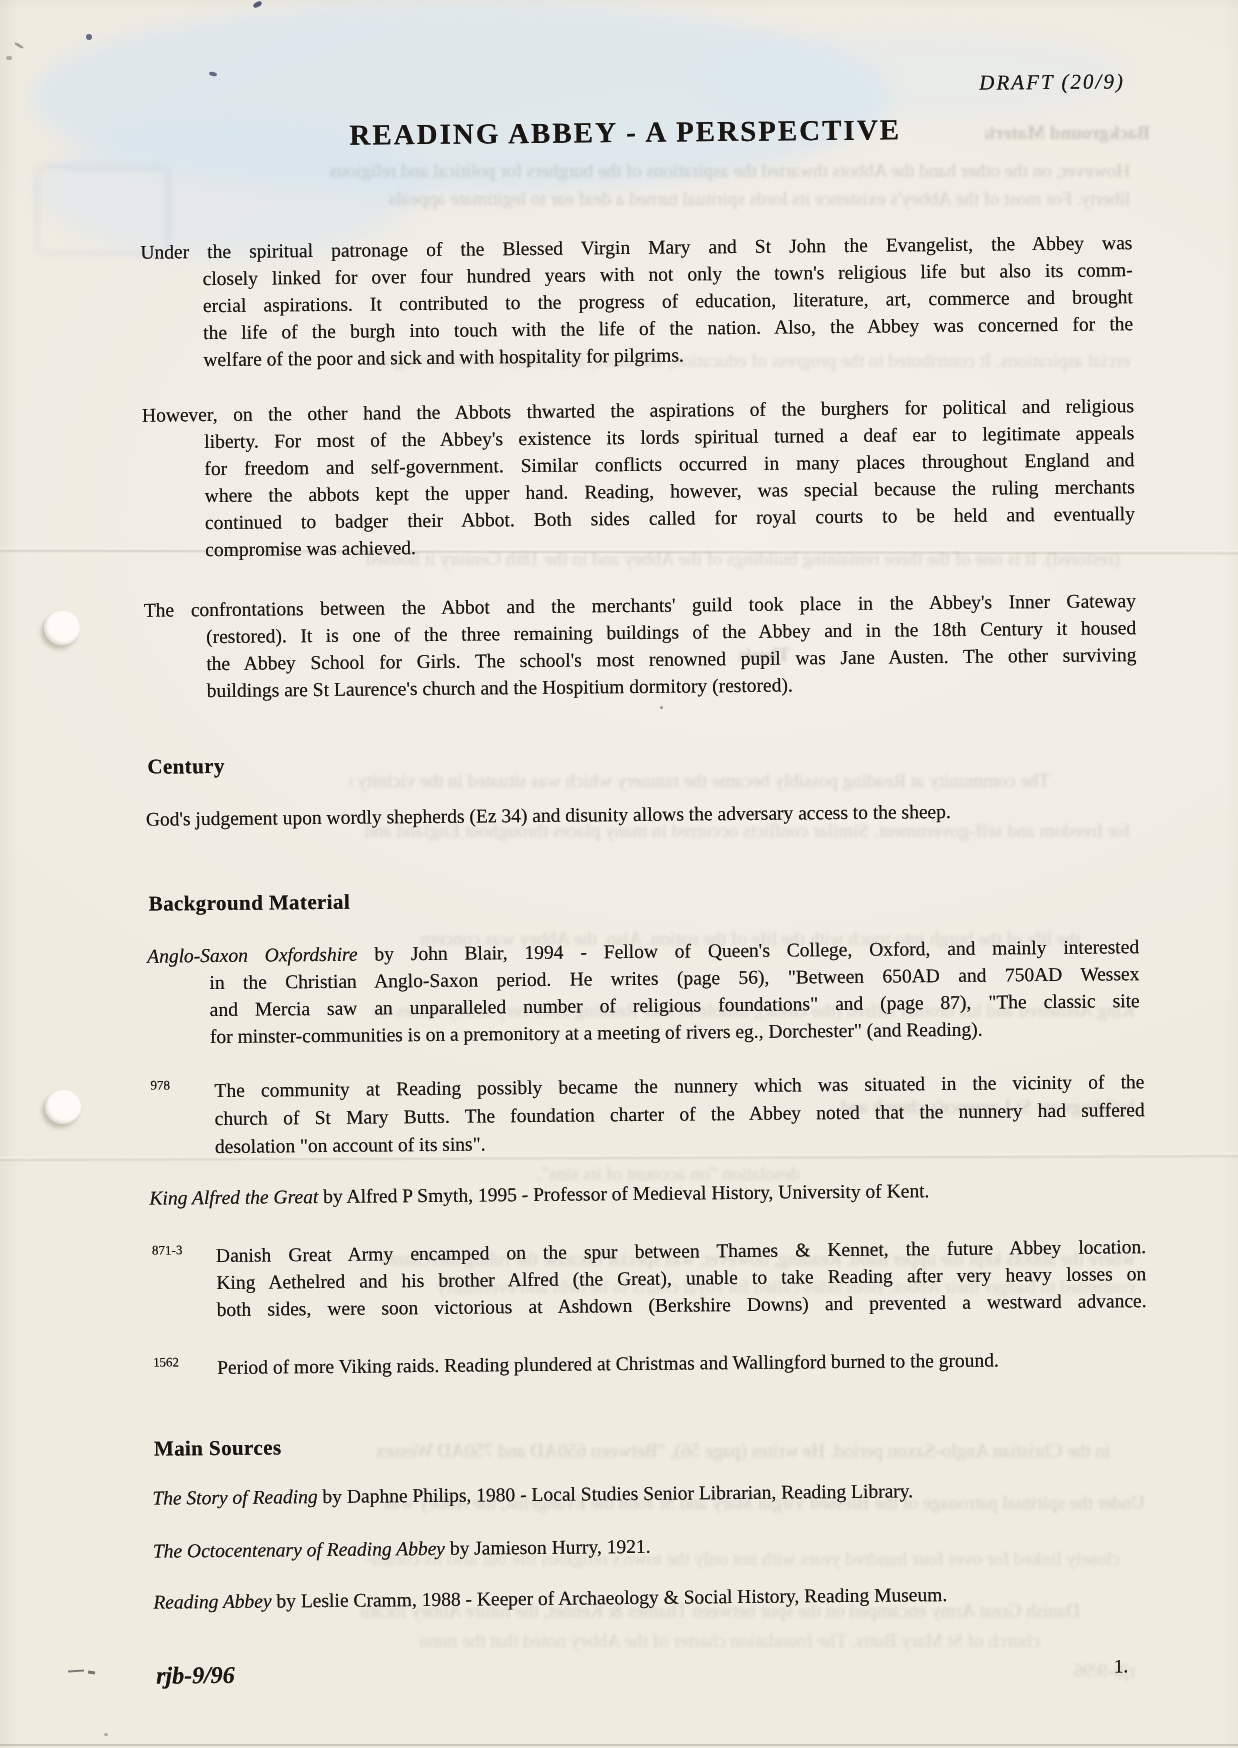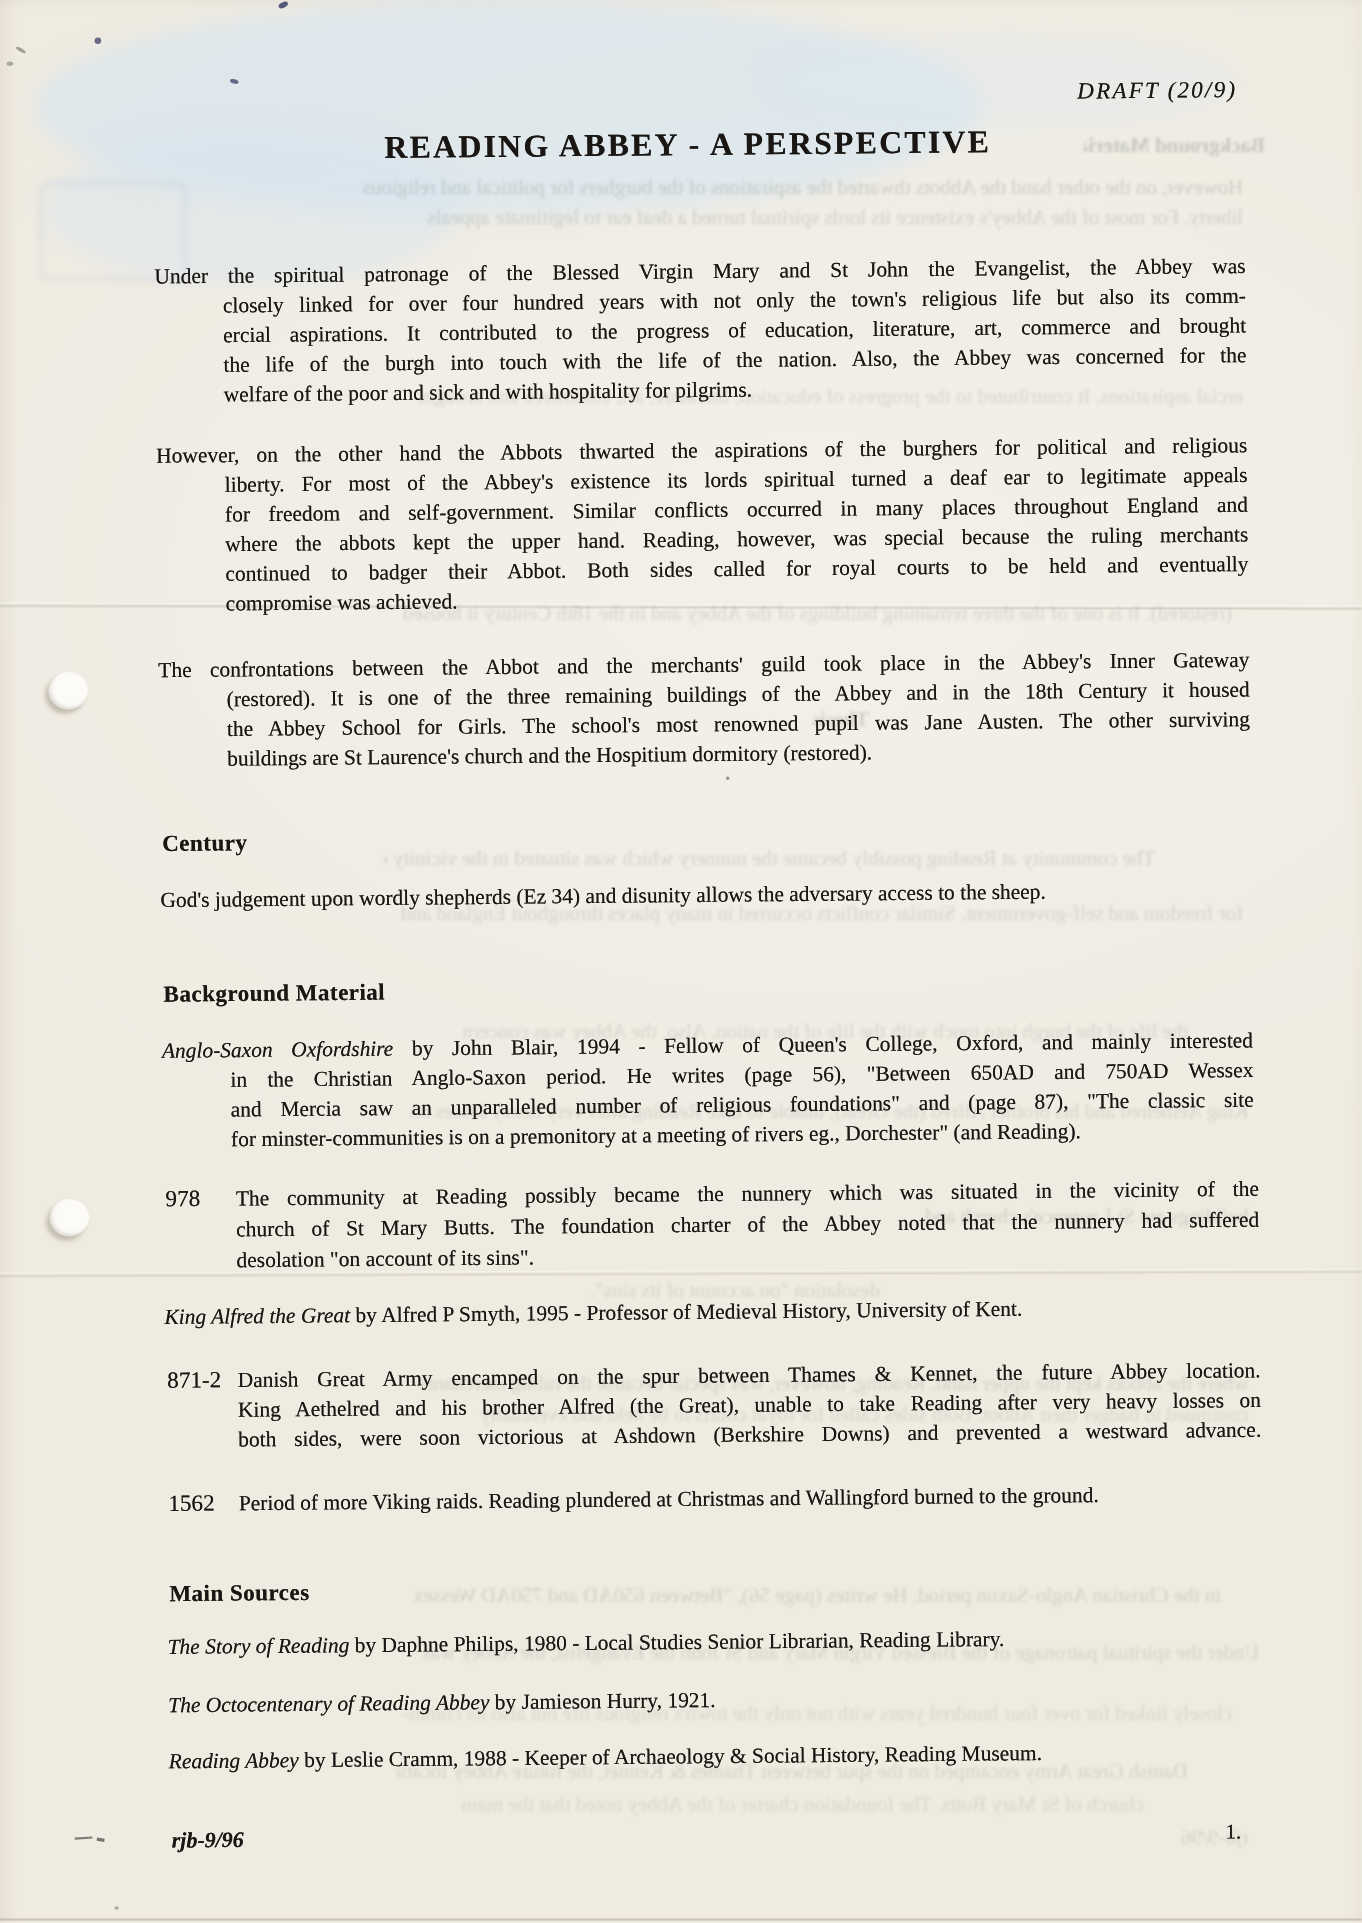--- a/index.html
+++ b/index.html
@@ -41,22 +41,22 @@
   .title{position:absolute;top:122px;left:124px;width:1000px;text-align:center;
     font-weight:bold;font-size:29px;letter-spacing:2px;}
   .para{position:absolute;left:200px;}
   .ln{width:930px;height:27px;line-height:27px;font-size:19.5px;}
   .ln.first{margin-left:-62px;width:992px;}
   .j{text-align:justify;text-align-last:justify;}
   .h{position:absolute;left:140px;font-weight:bold;font-size:21px;letter-spacing:.4px;}
   .single{position:absolute;left:138px;width:1000px;font-size:19.5px;white-space:nowrap;}
   .it{font-style:italic;}
   .yearblock{position:absolute;left:204px;}
-  .yearblock .yr{position:absolute;left:-64px;top:0;font-size:21px;}
-  .footmark{position:absolute;font-size:20px;}
+  .yearblock .yr{position:absolute;left:-64px;top:0;font-size:13px;}
+  .footmark{position:absolute;font-size:24px;}
   .penline{position:absolute;background:#5f5f5c;}
 </style>
 </head>
 <body>
 
 <div id="page">
 
   <div class="wash" style="left:30px;top:0px;width:860px;height:195px;background:rgba(208,227,243,.55);"></div>
   <div class="wash" style="left:700px;top:30px;width:430px;height:90px;background:rgba(214,231,245,.30);"></div>
   <div class="wash" style="left:40px;top:120px;width:380px;height:140px;background:rgba(210,228,243,.40);"></div>
@@ -144,21 +144,21 @@
     <div class="yearblock" style="top:1079px">
       <span class="yr">978</span>
       <div class="ln j" style="line-height:28px;height:28px;">The community at Reading possibly became the nunnery which was situated in the vicinity of the</div>
       <div class="ln j" style="line-height:28px;height:28px;">church of St Mary Butts. The foundation charter of the Abbey noted that the nunnery had suffered</div>
       <div class="ln" style="line-height:28px;height:28px;">desolation "on account of its sins".</div>
     </div>
 
     <div class="single" style="top:1189px"><span class="it">King Alfred the Great</span><span> by Alfred P Smyth, 1995 - Professor of Medieval History, University of Kent.</span></div>
 
     <div class="yearblock" style="top:1244px">
-      <span class="yr">871-2</span>
+      <span class="yr">871-3</span>
       <div class="ln j">Danish Great Army encamped on the spur between Thames &amp; Kennet, the future Abbey location.</div>
       <div class="ln j">King Aethelred and his brother Alfred (the Great), unable to take Reading after very heavy losses on</div>
       <div class="ln j">both sides, were soon victorious at Ashdown (Berkshire Downs) and prevented a westward advance.</div>
     </div>
 
     <div class="yearblock" style="top:1356px">
       <span class="yr">1562</span>
       <div class="ln">Period of more Viking raids. Reading plundered at Christmas and Wallingford burned to the ground.</div>
     </div>
 

